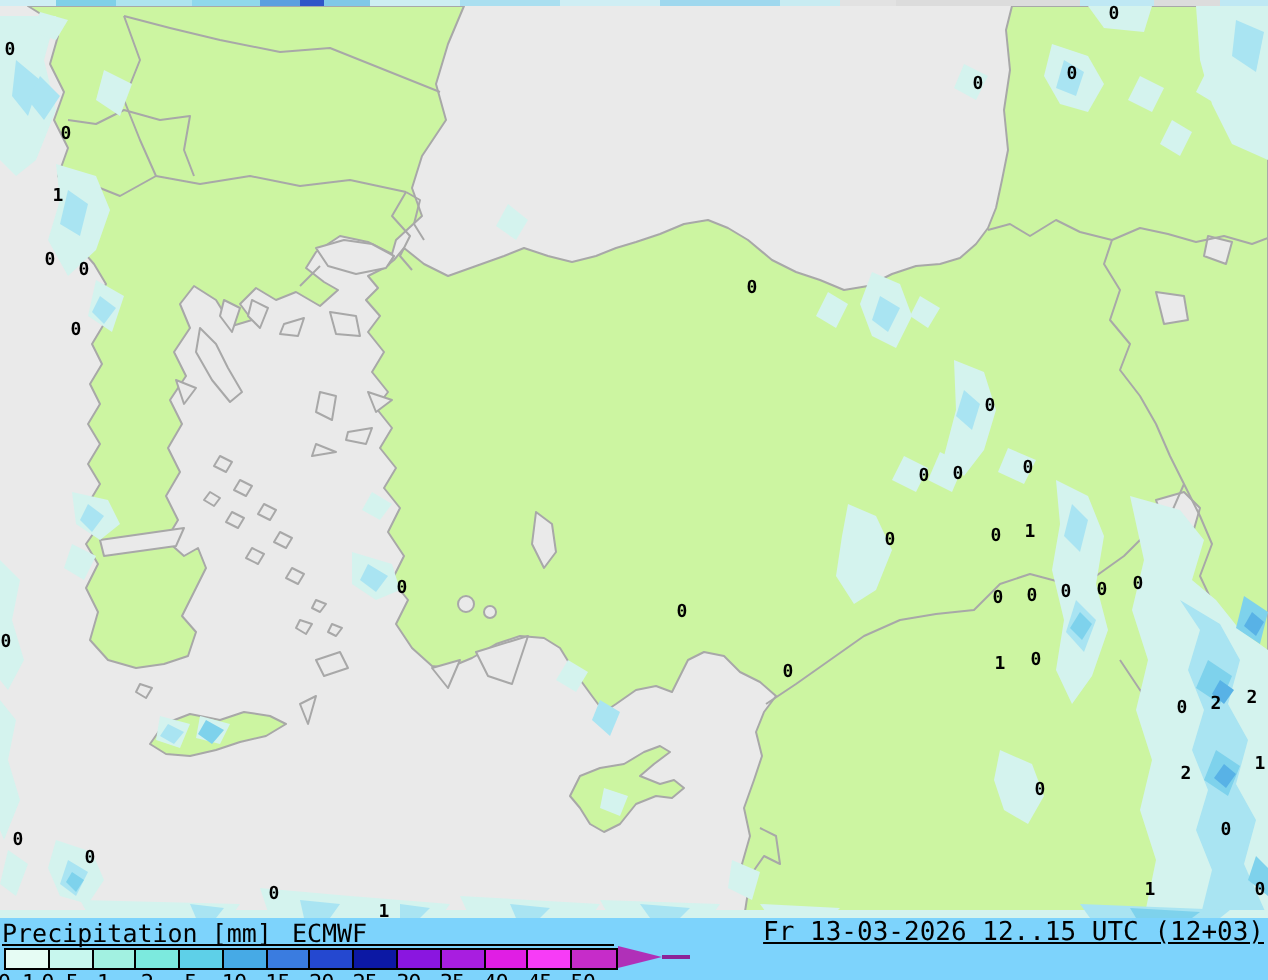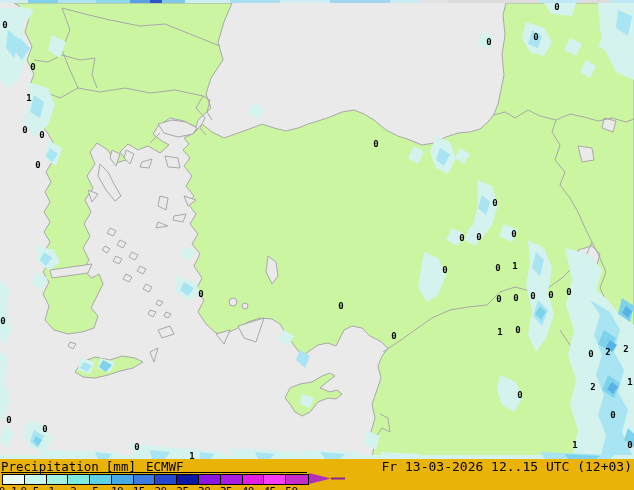--- a/index.html
+++ b/index.html
@@ -1,32 +1,32 @@
 <!DOCTYPE html>
 <html><head>
 <meta charset="utf-8">
 <style>
   html,body{margin:0;padding:0;background:#ffffff;}
   .screen{position:relative;width:634px;height:490px;background:#ffffff;overflow:hidden;
           font-family:"DejaVu Sans Mono","Liberation Mono",monospace;}
   .map-wrap{position:absolute;left:0;top:0;width:634px;height:459px;}
   svg{display:block;}
   
-  .footer{position:absolute;left:0;top:459px;width:634px;height:31px;background:#eab308;}
+  .footer{position:absolute;left:0;top:459px;width:634px;height:31px;background:#7dd3fc;}
   .legend-title{position:absolute;left:1px;top:0px;width:306px;height:13px;
                 font-size:12.5px;color:#000;white-space:nowrap;border-bottom:1px solid #000;}
   .legend-title .units{margin-left:7px;}
   .legend-title .model{margin-left:10px;}
   .colorbar{position:absolute;left:2px;top:15px;height:9px;display:flex;border:1px solid #000;width:305px;}
   .colorbar .seg{height:100%;border-right:1px solid #000;box-sizing:border-box;}
   .colorbar .seg:last-child{border-right:none;}
   .bar-arrow{position:absolute;left:309px;top:13px;}
   .ticks{position:absolute;left:0;top:26px;width:340px;height:13px;font-size:11px;color:#000;}
   .ticks span{position:absolute;top:0;transform:translateX(-50%);letter-spacing:-0.5px;}
-  .datetime{position:absolute;right:2px;top:0px;font-size:13px;color:#000;white-space:nowrap;letter-spacing:0px;}
+  .datetime{position:absolute;right:2px;top:0px;font-size:13px;color:#000;white-space:nowrap;letter-spacing:0px;text-decoration:underline;}
   .copyright{position:absolute;right:2px;top:15px;font-size:13px;white-space:nowrap;}
 </style>
 </head>
 <body>
 
 <div class="screen">
 
   <div class="map-wrap">
   <svg width="634" height="459" viewBox="0 0 634 459" xmlns="http://www.w3.org/2000/svg">
 

